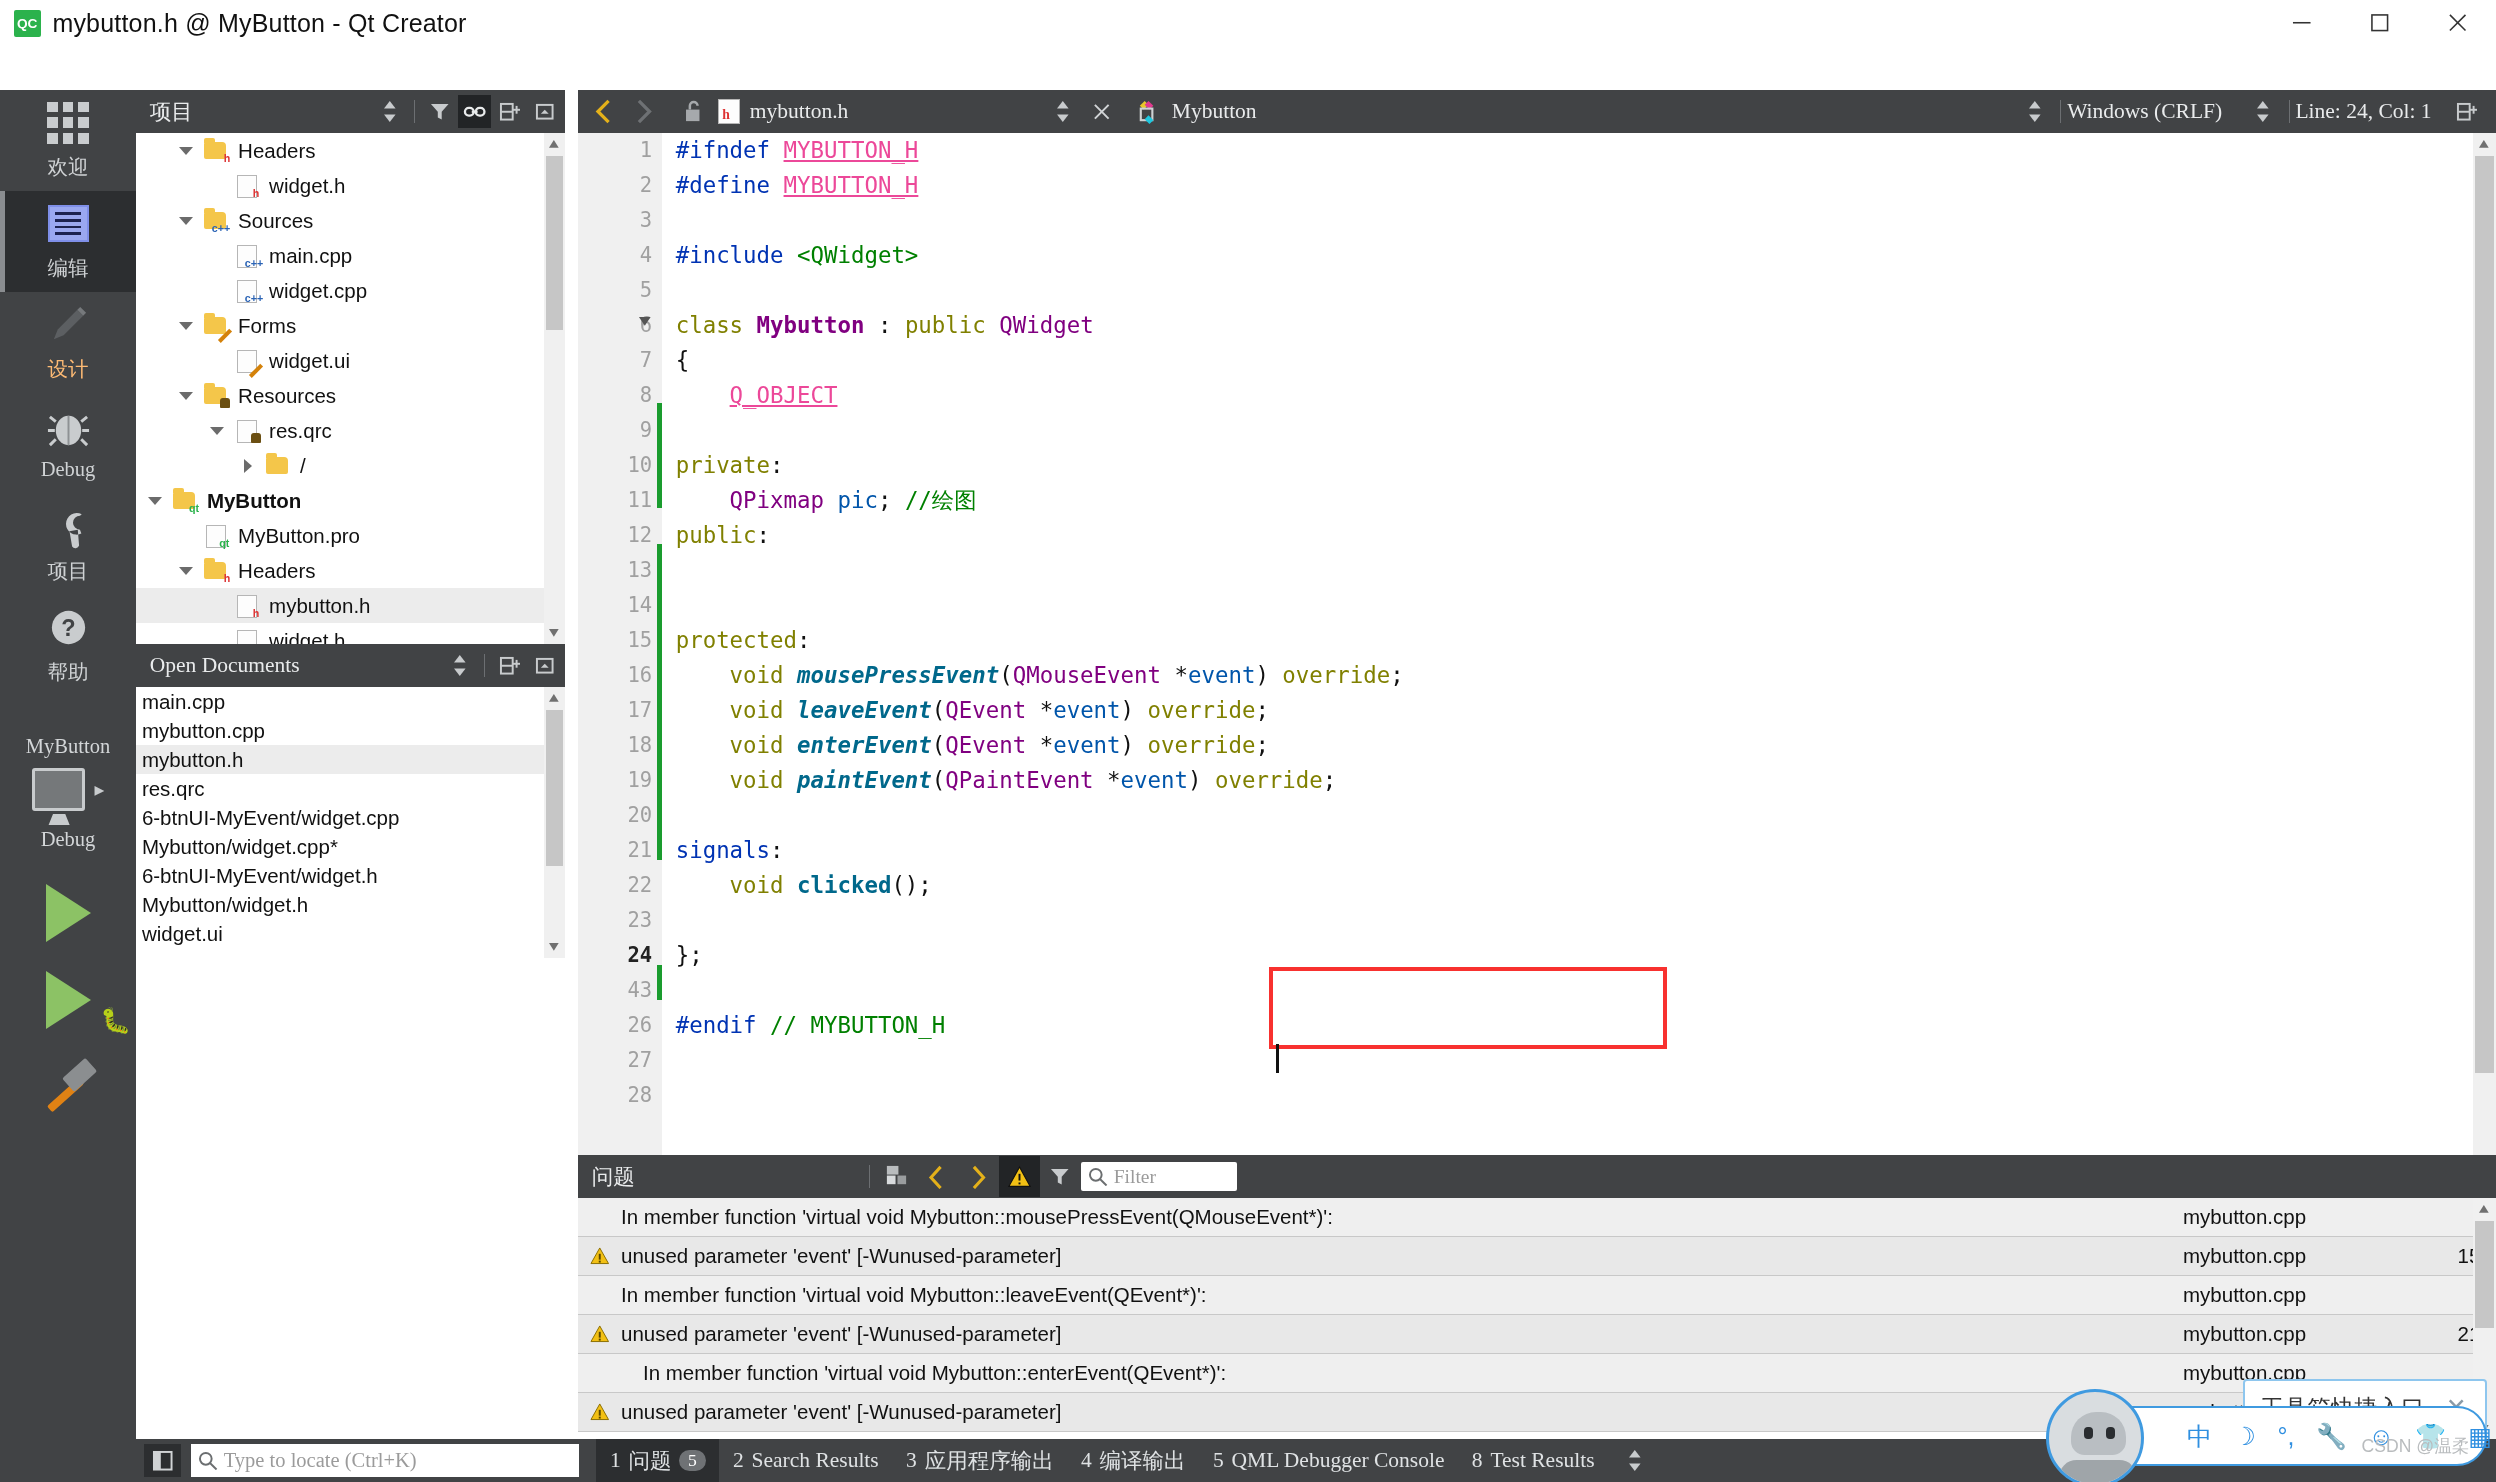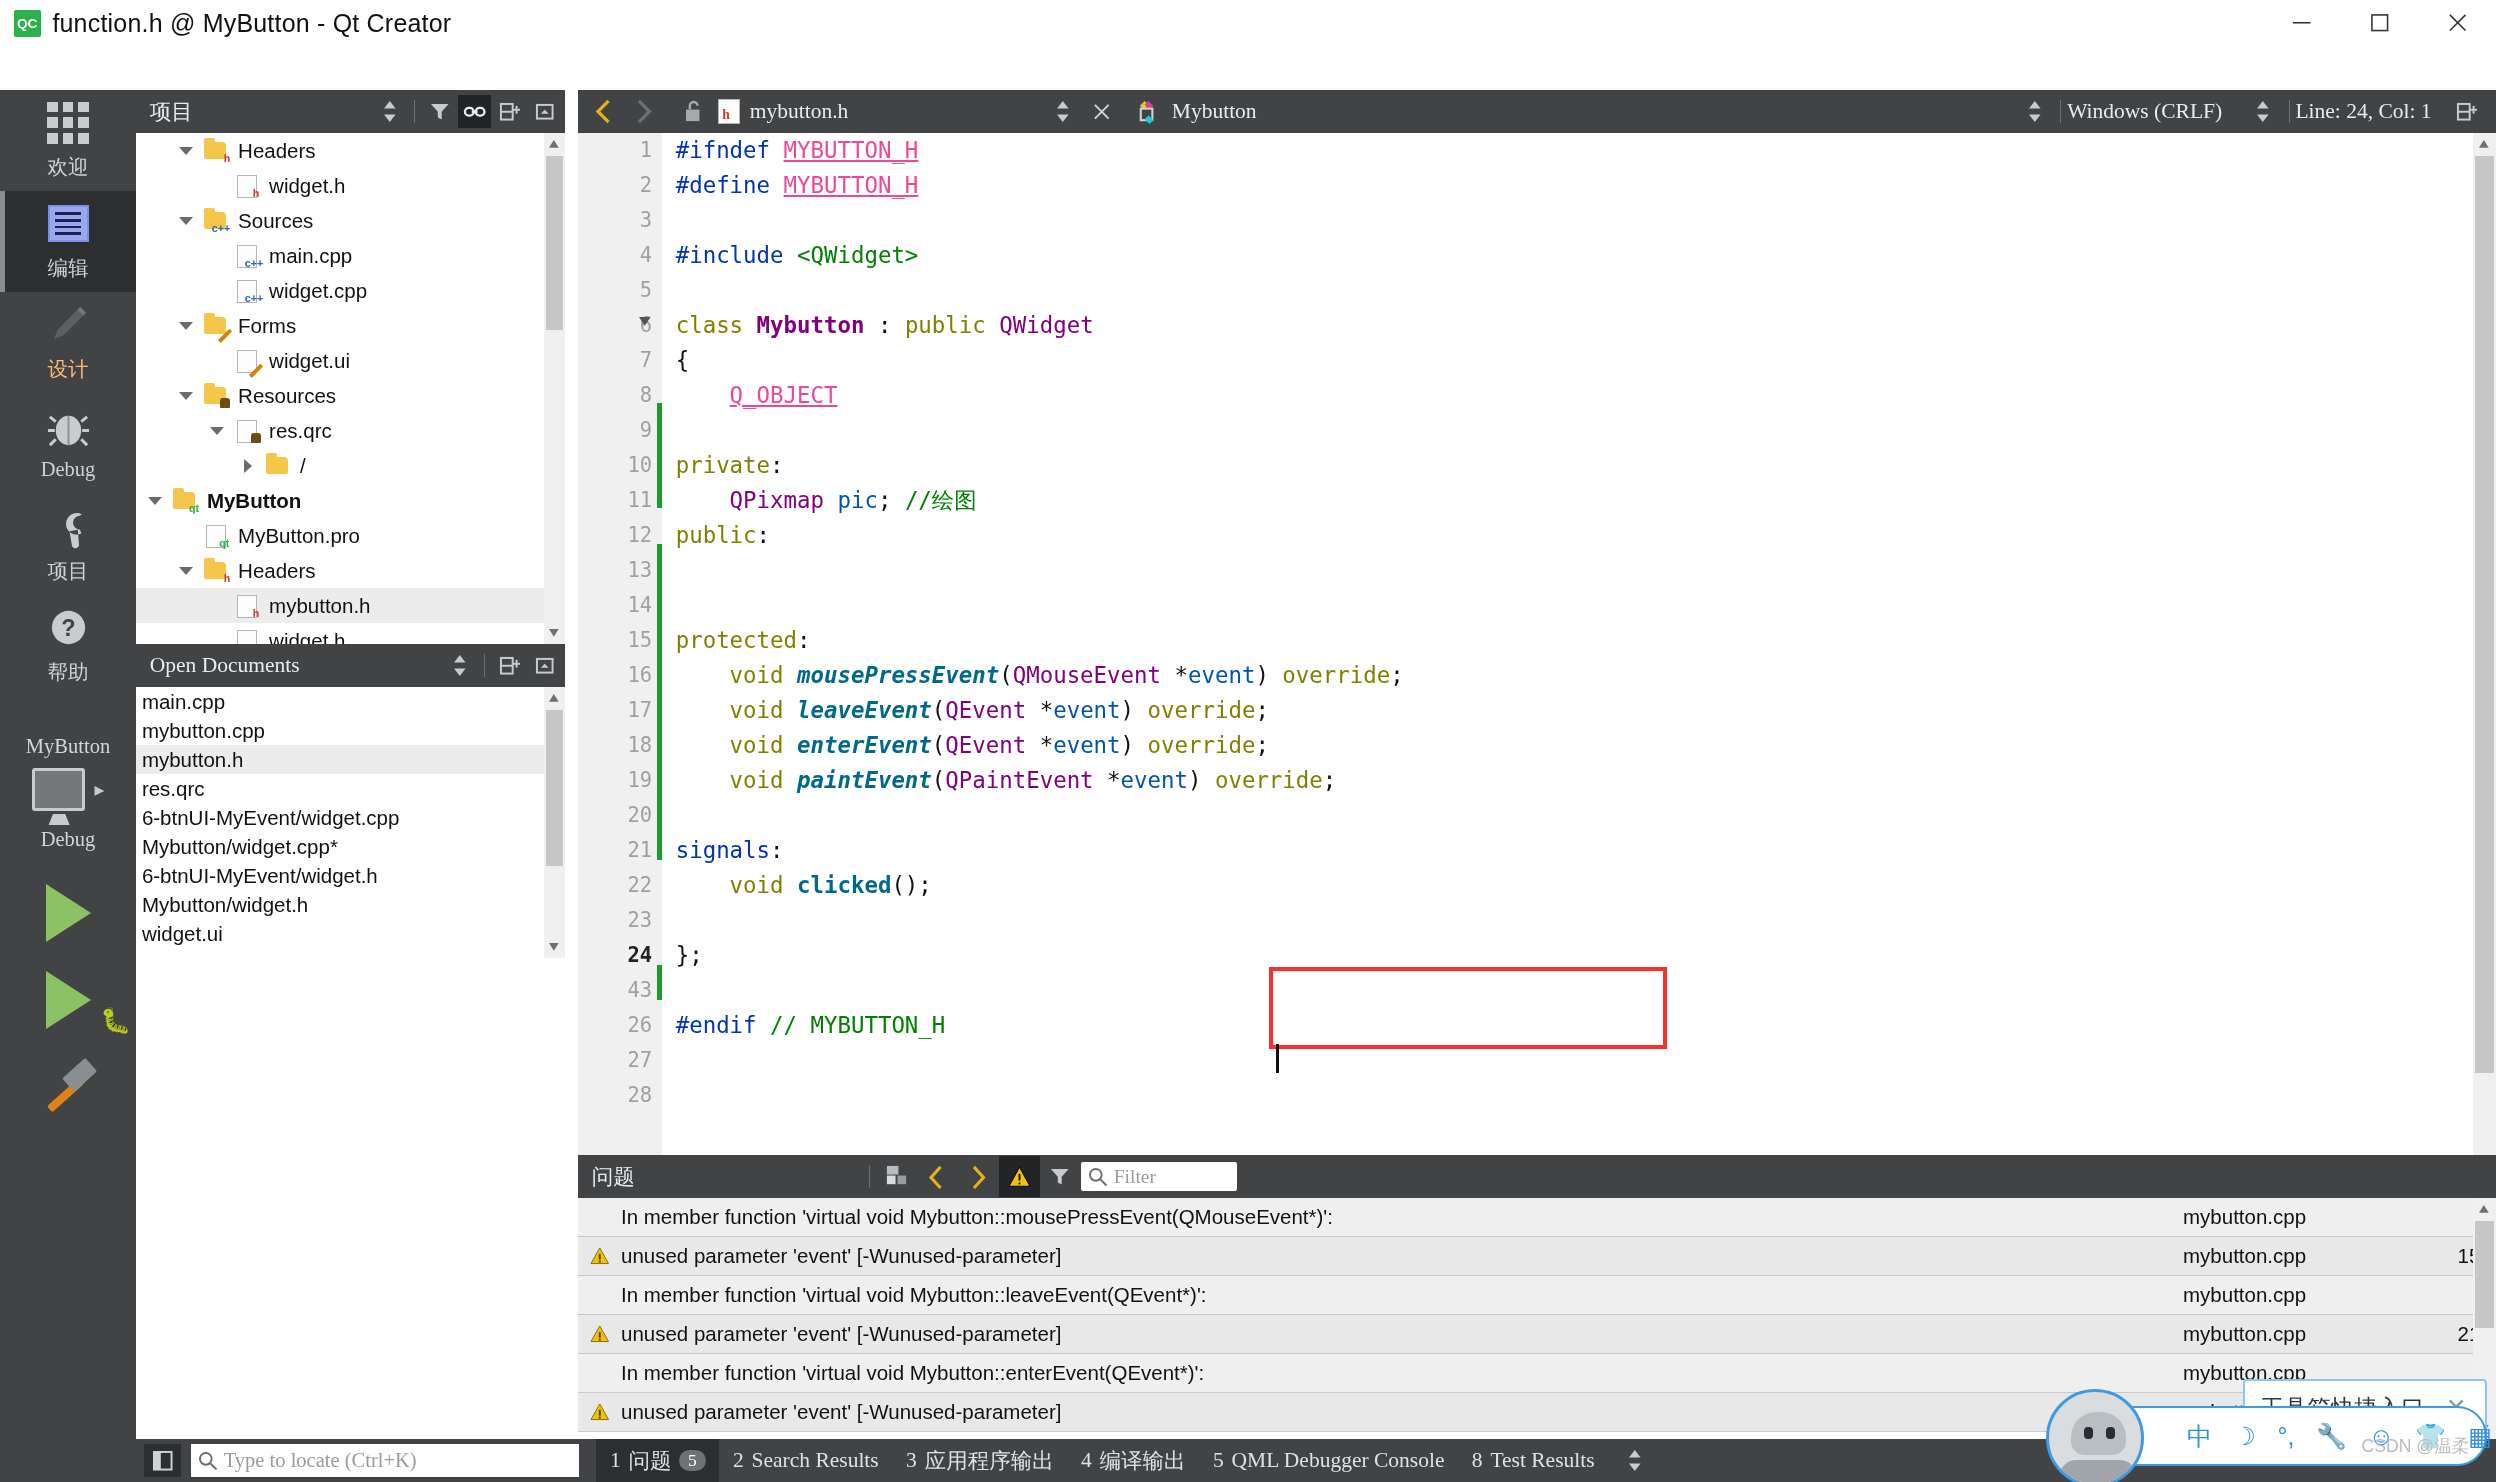--- a/index.html
+++ b/index.html
@@ -210,21 +210,21 @@
                   border-radius:17.6px 17.6px 0 0; }
   .wm { position:absolute; right:15.6px; bottom:5.9px; font-size:17.6px; color:#b9bcbe; }
 </style>
 </head>
 <body>
 
 <div id="app">
 
   <div class="titlebar">
     <div class="qc-logo">QC</div>
-    <div class="title-text">function.h @ MyButton - Qt Creator</div>
+    <div class="title-text">mybutton.h @ MyButton - Qt Creator</div>
     <div class="win-btns">
       <div class="win-btn">
         <svg width="21.5" height="21.5" viewBox="0 0 22 22">
             <line x1="2" y1="11" x2="20" y2="11" stroke="#333" stroke-width="1.6"></line>
           </svg>
       </div>
       <div class="win-btn">
         <svg width="21.5" height="21.5" viewBox="0 0 22 22">
             <rect x="3" y="3" width="16" height="16" fill="none" stroke="#333" stroke-width="1.6"></rect>
           </svg>
@@ -802,21 +802,21 @@
               <rect x="10" y="8" width="2" height="6" fill="#5a4700"></rect>
               <rect x="10" y="15" width="2" height="2" fill="#5a4700"></rect>
             </svg>
           </div>
           <div style="flex: 1 1 0%;">unused parameter 'event' [-Wunused-parameter]</div>
           <div class="ifile">mybutton.cpp</div>
           <div class="iline">21</div>
         </div>
         <div class="irow">
           <div class="iwarn"></div>
-          <div style="flex: 1 1 0%;">In member function 'virtual void Mybutton::enterEvent(QEvent*)':</div>
+          <div style="flex: 1 1 0%; margin-left: 22px;">In member function 'virtual void Mybutton::enterEvent(QEvent*)':</div>
           <div class="ifile">mybutton.cpp</div>
           <div class="iline"></div>
         </div>
         <div class="irow alt">
           <div class="iwarn">
             <svg width="21.5" height="19.5" viewBox="0 0 22 20">
               <path d="M11 2 L20 18 L2 18 Z" fill="#f2c014" stroke="#8a6d00" stroke-width="1"></path>
               <rect x="10" y="8" width="2" height="6" fill="#5a4700"></rect>
               <rect x="10" y="15" width="2" height="2" fill="#5a4700"></rect>
             </svg>

